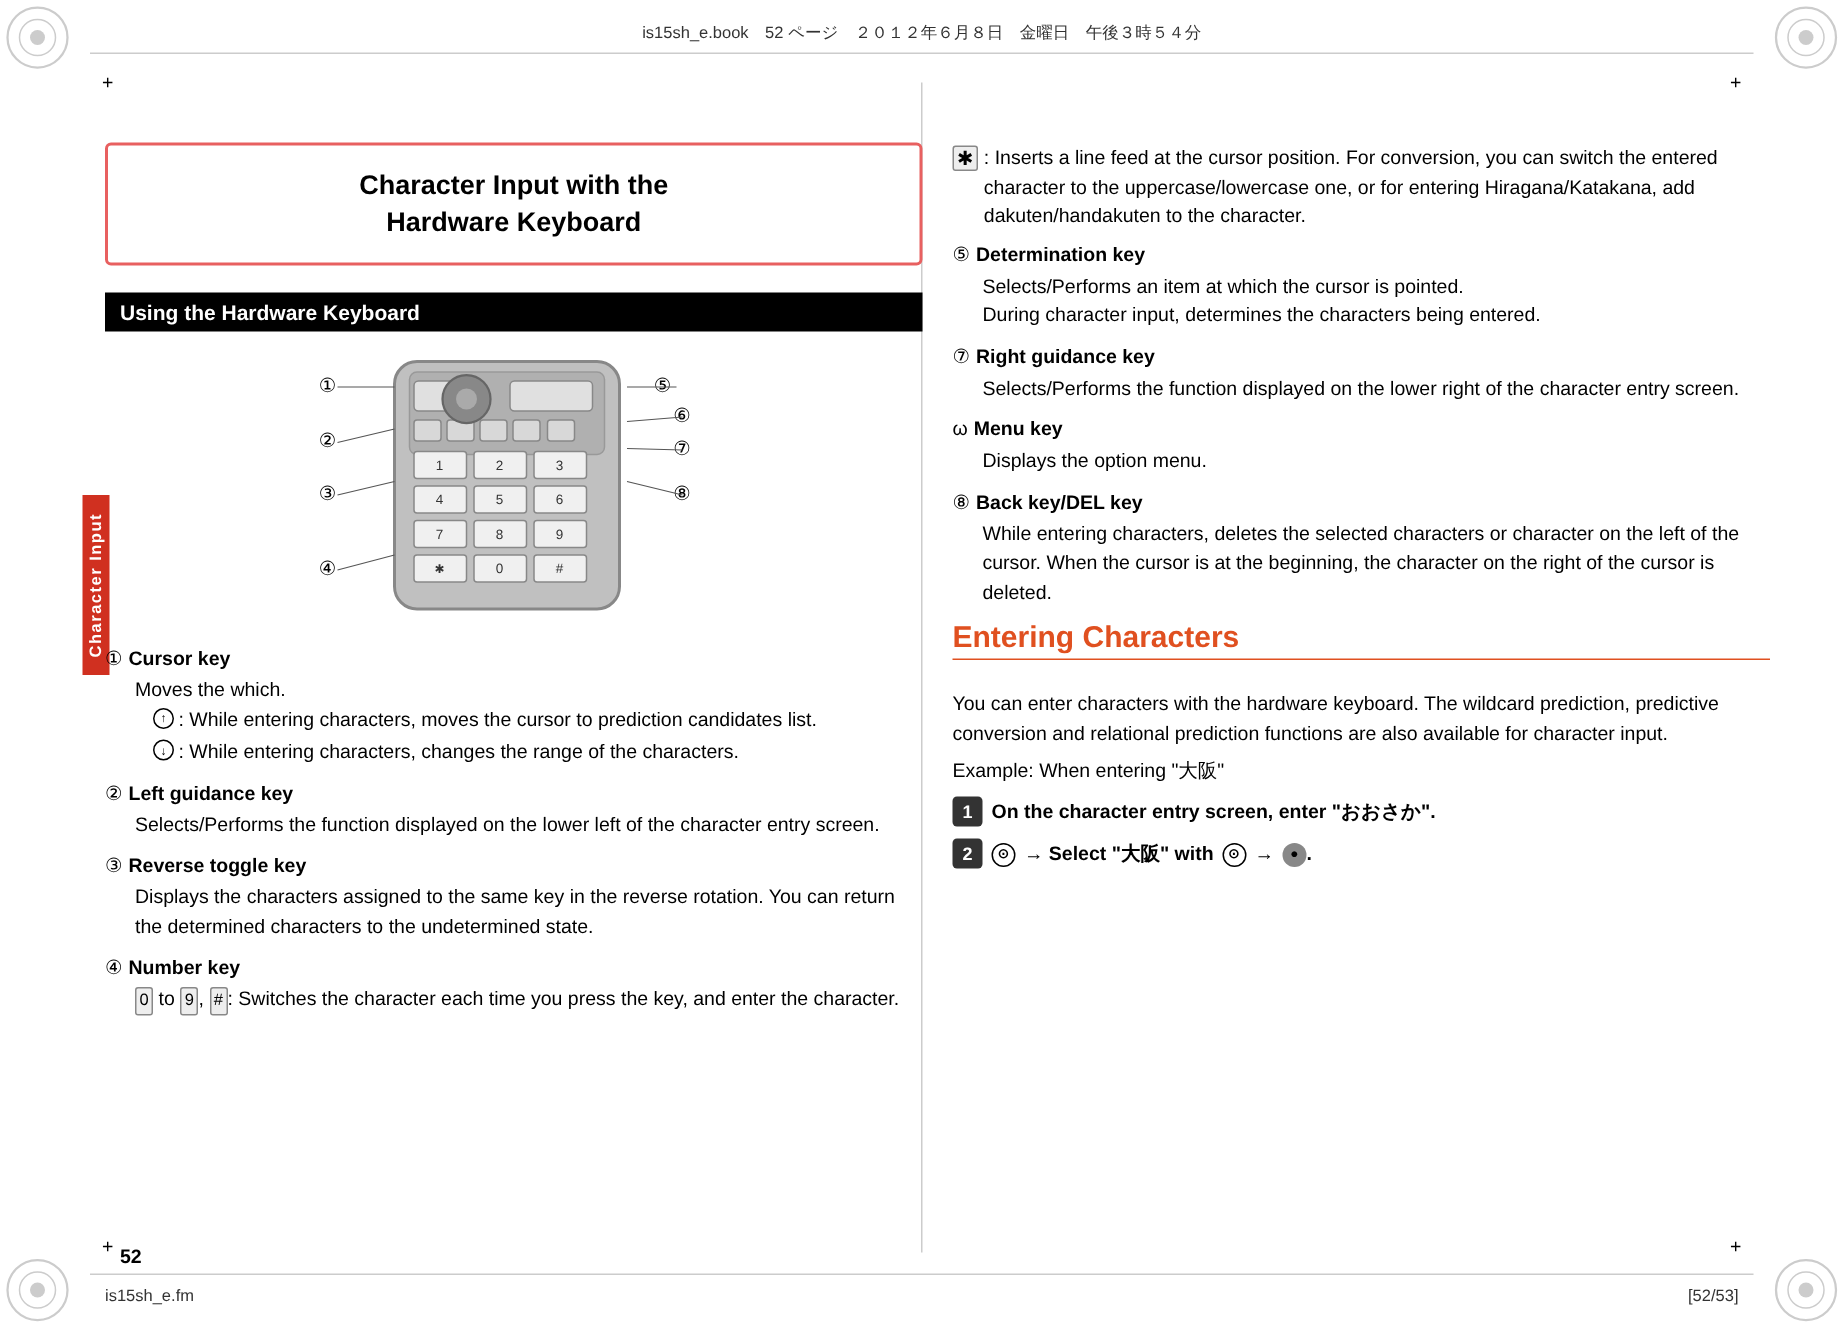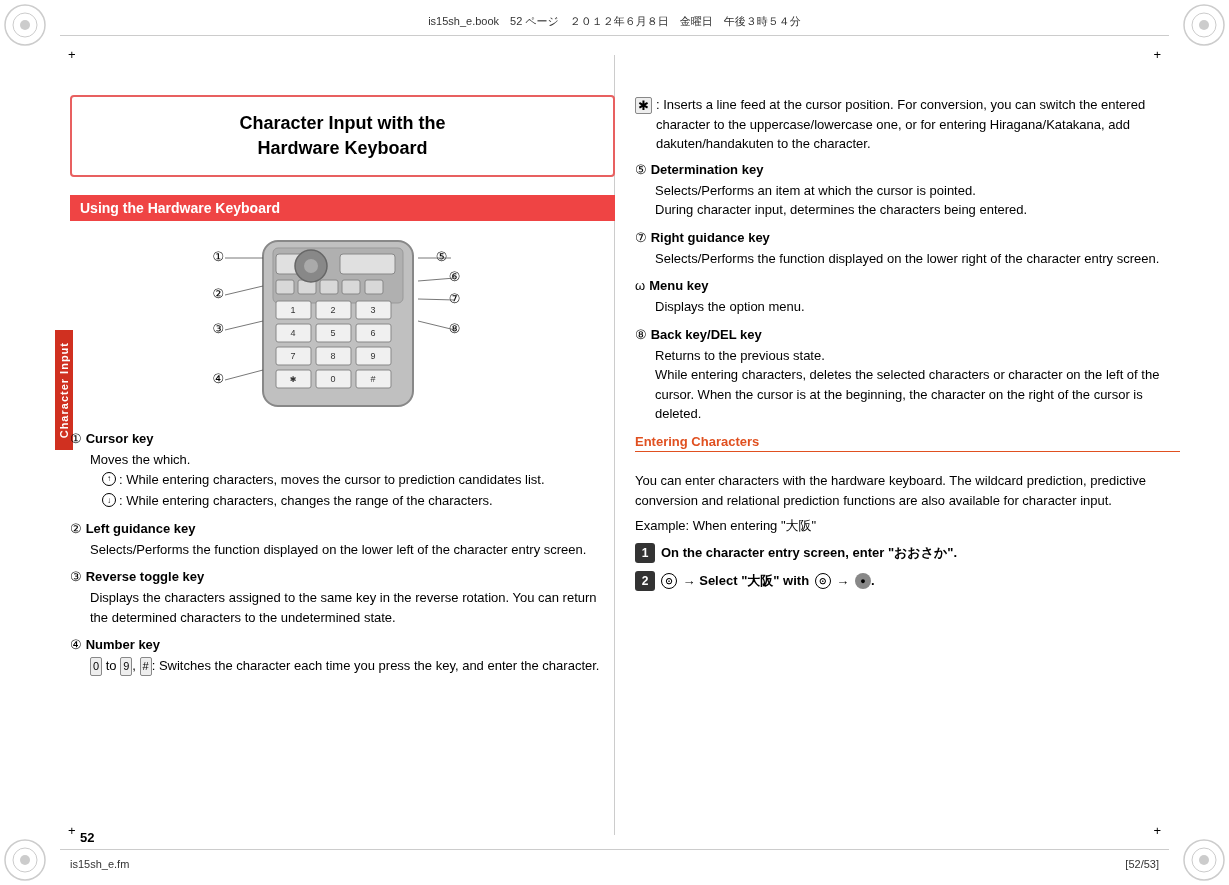--- a/index.html
+++ b/index.html
@@ -90,21 +90,21 @@
     }
     .title-box .title-text {
       font-size: 18px;
       font-weight: bold;
       line-height: 1.4;
       color: #000;
     }
 
     
     .section-header {
-      background: #ef4444;
+      background: #000000;
       color: #fff;
       font-size: 14px;
       font-weight: bold;
       padding: 5px 10px;
       margin-bottom: 10px;
     }
 
     
     .keyboard-diagram {
       display: flex;
@@ -143,21 +143,21 @@
       background: #5a5a5a;
       color: #fff;
       font-size: 14px;
       font-weight: bold;
       padding: 5px 10px;
       margin-bottom: 8px;
     }
 
     .entering-header {
       color: #e05020;
-      font-size: 13px;
+      font-size: 20px;
       font-weight: bold;
       border-bottom: 1px solid #e05020;
       margin-bottom: 4px;
       padding-bottom: 2px;
     }
 
     .step-row {
       display: flex;
       align-items: flex-start;
       margin-bottom: 8px;
@@ -433,21 +433,20 @@
       <p class="item-text">Displays the option menu.</p>
     </div>
   </div>
 
   <div class="content-section">
     <div class="item-row">
       <span style="font-size:13px;margin-right:4px;">⑧</span>
       <span class="item-label">Back key/DEL key</span>
     </div>
     <div class="item-indent">
-      <p class="item-text">Returns to the previous state.</p>
       <p class="item-text">While entering characters, deletes the selected characters or character on the left of the cursor. When the cursor is at the beginning, the character on the right of the cursor is deleted.</p>
     </div>
   </div>
 
 
   <div class="entering-header">Entering Characters</div>
 
   <p class="para">You can enter characters with the hardware keyboard. The wildcard prediction, predictive conversion and relational prediction functions are also available for character input.</p>
 
   <p style="font-size:13px;margin-bottom:8px;">

